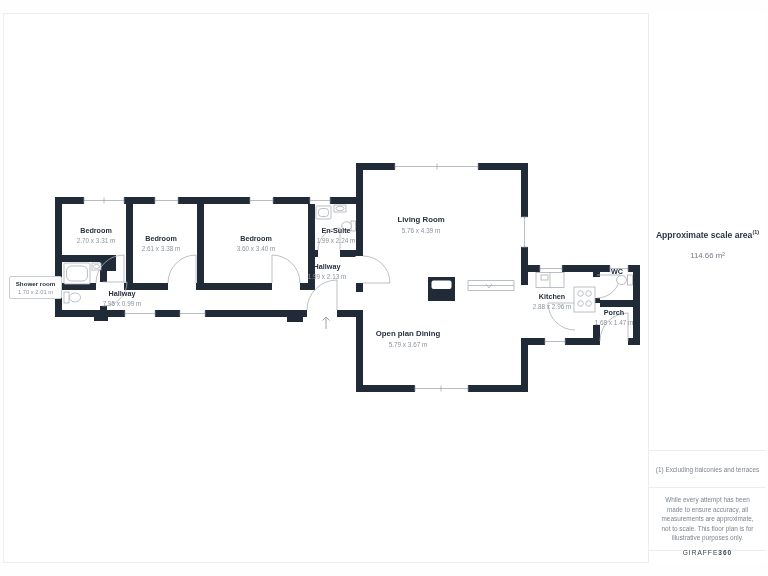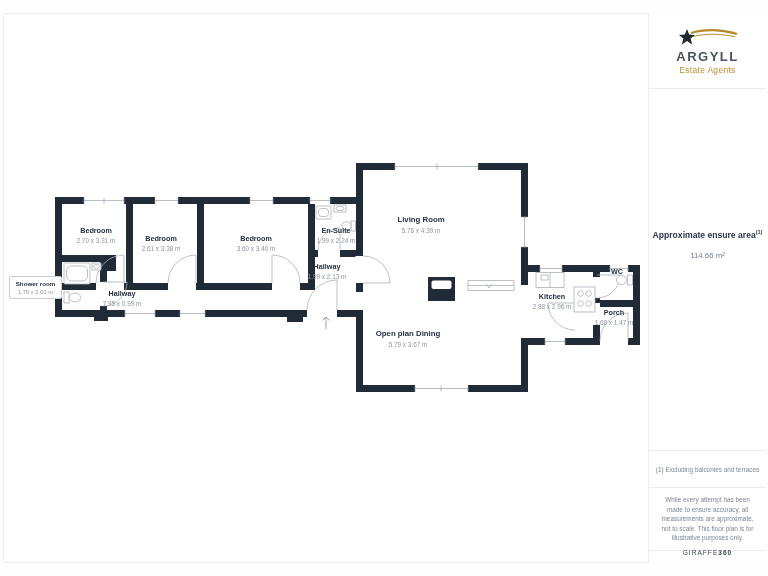--- a/index.html
+++ b/index.html
@@ -179,33 +179,24 @@
       <text class="room-dims" x="614" y="325">1.68 x 1.47 m</text>
     </g>
   </svg>
 
   <div class="callout">
     <div class="nm">Shower room</div>
     <div class="dm">1.70 x 2.01 m</div>
   </div>
 
   <aside class="sidebar">
-    <div class="logo-block">
-      <svg width="62" height="23" viewBox="0 0 62 23">
-        <path d="M10,3 L12.2,8.6 L18,9 L13.6,12.6 L15.2,18.4 L10,15 L4.8,18.4 L6.4,12.6 L2,9 L7.8,8.6 Z" fill="#23262e"></path>
-        <path d="M14,7 C28,2.5 46,3.5 60,8" stroke="#b98a2d" stroke-width="2.2" fill="none"></path>
-        <path d="M16,10.5 C30,7 46,8 58,10.8" stroke="#b98a2d" stroke-width="1" fill="none"></path>
-      </svg>
-      <div class="brand-name">ARGYLL</div>
-      <div class="brand-tag">Estate Agents</div>
-    </div>
 
     <div class="area-block">
       <div class="area-title">
-        <span>Approximate ensure area</span><sup>(1)</sup>
+        <span>Approximate scale area</span><sup>(1)</sup>
       </div>
       <div class="area-value">114.66 m²</div>
     </div>
 
     <div class="footnote-block">(1) Excluding balconies and terraces</div>
 
     <div class="disclaimer-block">
       <div>While every attempt has been made to ensure accuracy, all measurements are approximate, not to scale. This floor plan is for illustrative purposes only.</div>
       <div class="giraffe">
         <span>GIRAFFE</span><span class="b">360</span>

